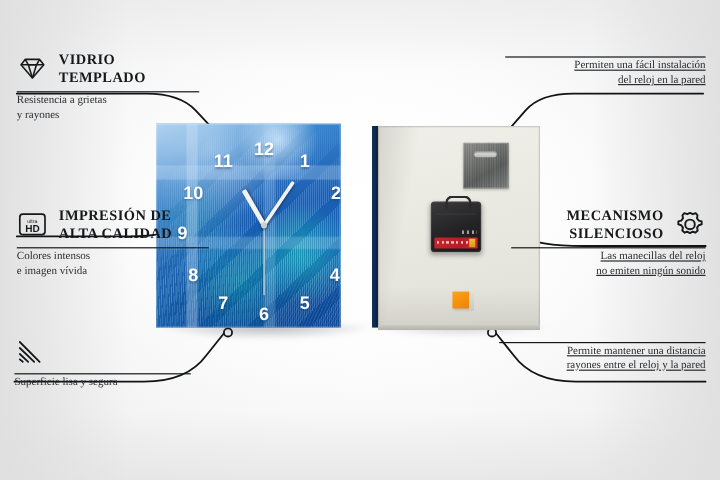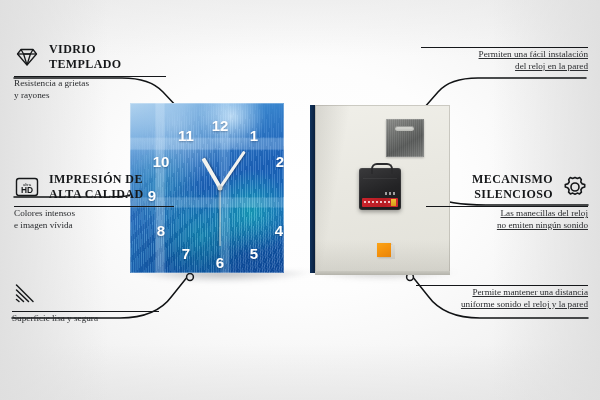--- a/index.html
+++ b/index.html
@@ -316,16 +316,16 @@
       </span>
     </div>
     <div class="rule" style="width:162px;margin-left:8px;"></div>
     <div class="feat-desc">Las manecillas del reloj
 no emiten ningún sonido</div>
   </div>
 
   <div class="feat right" style="right:12px;top:280px;width:180px;">
     <div class="rule" style="width:172px;margin-left:8px;"></div>
     <div class="feat-desc">Permite mantener una distancia
-uniforme sonido el reloj y la pared</div>
+rayones entre el reloj y la pared</div>
   </div>
 
 </div>
 
 </body></html>

